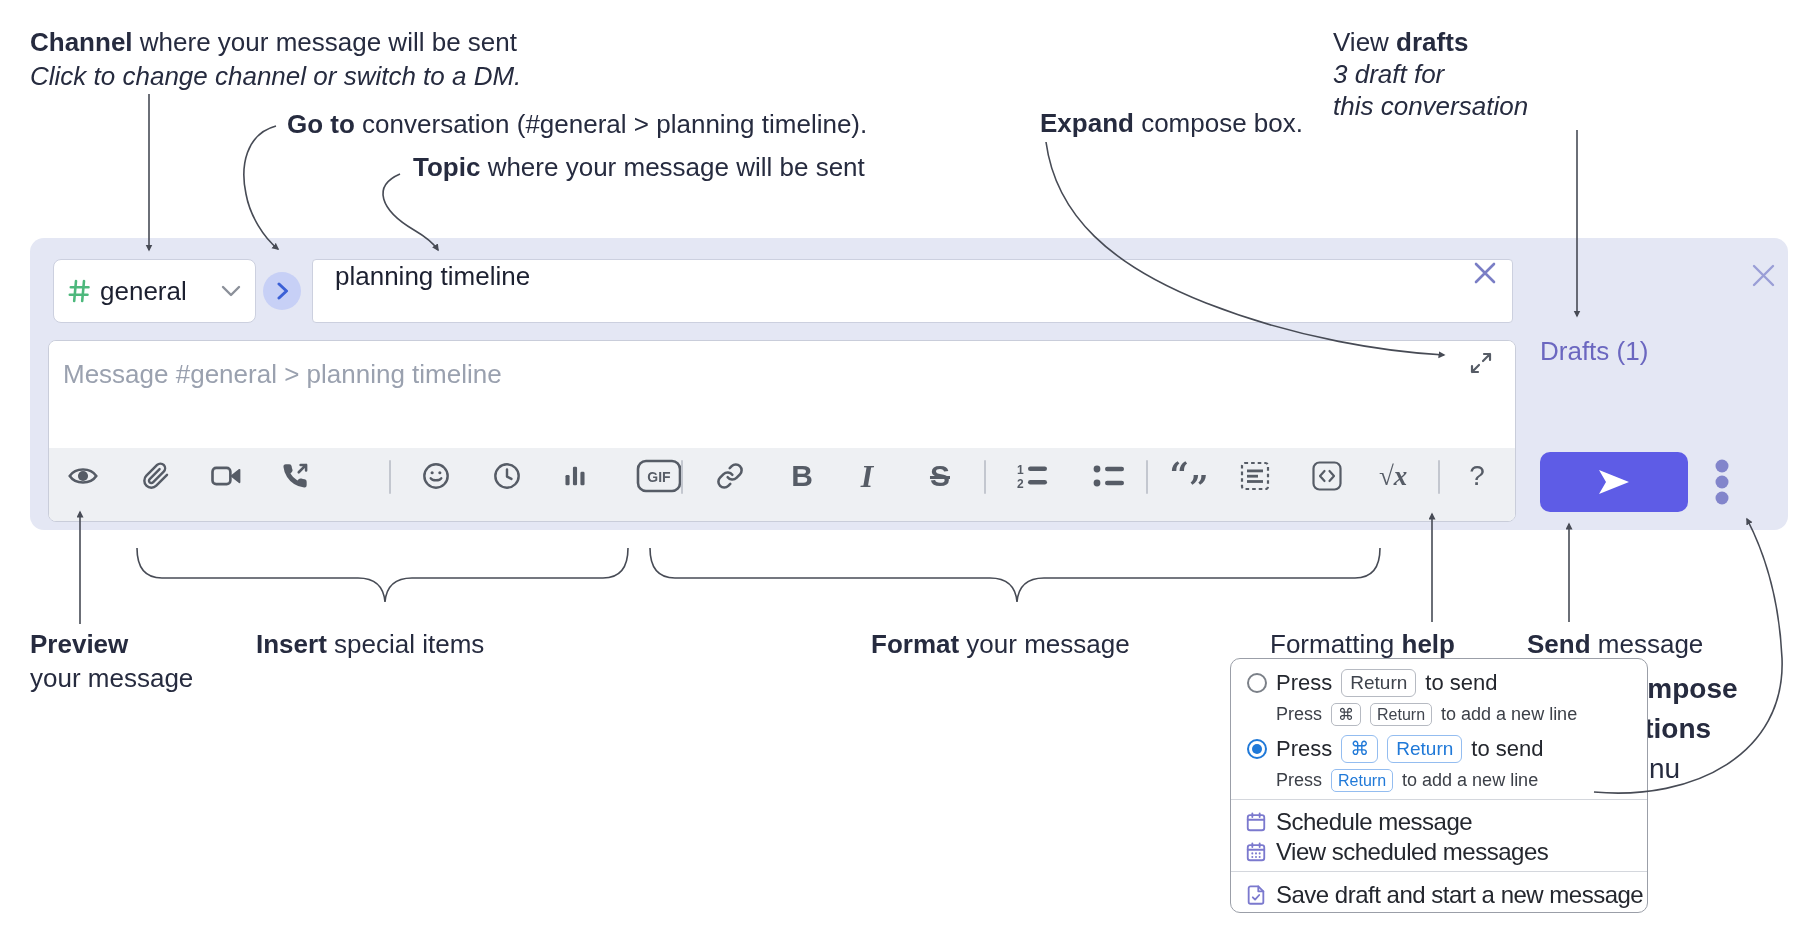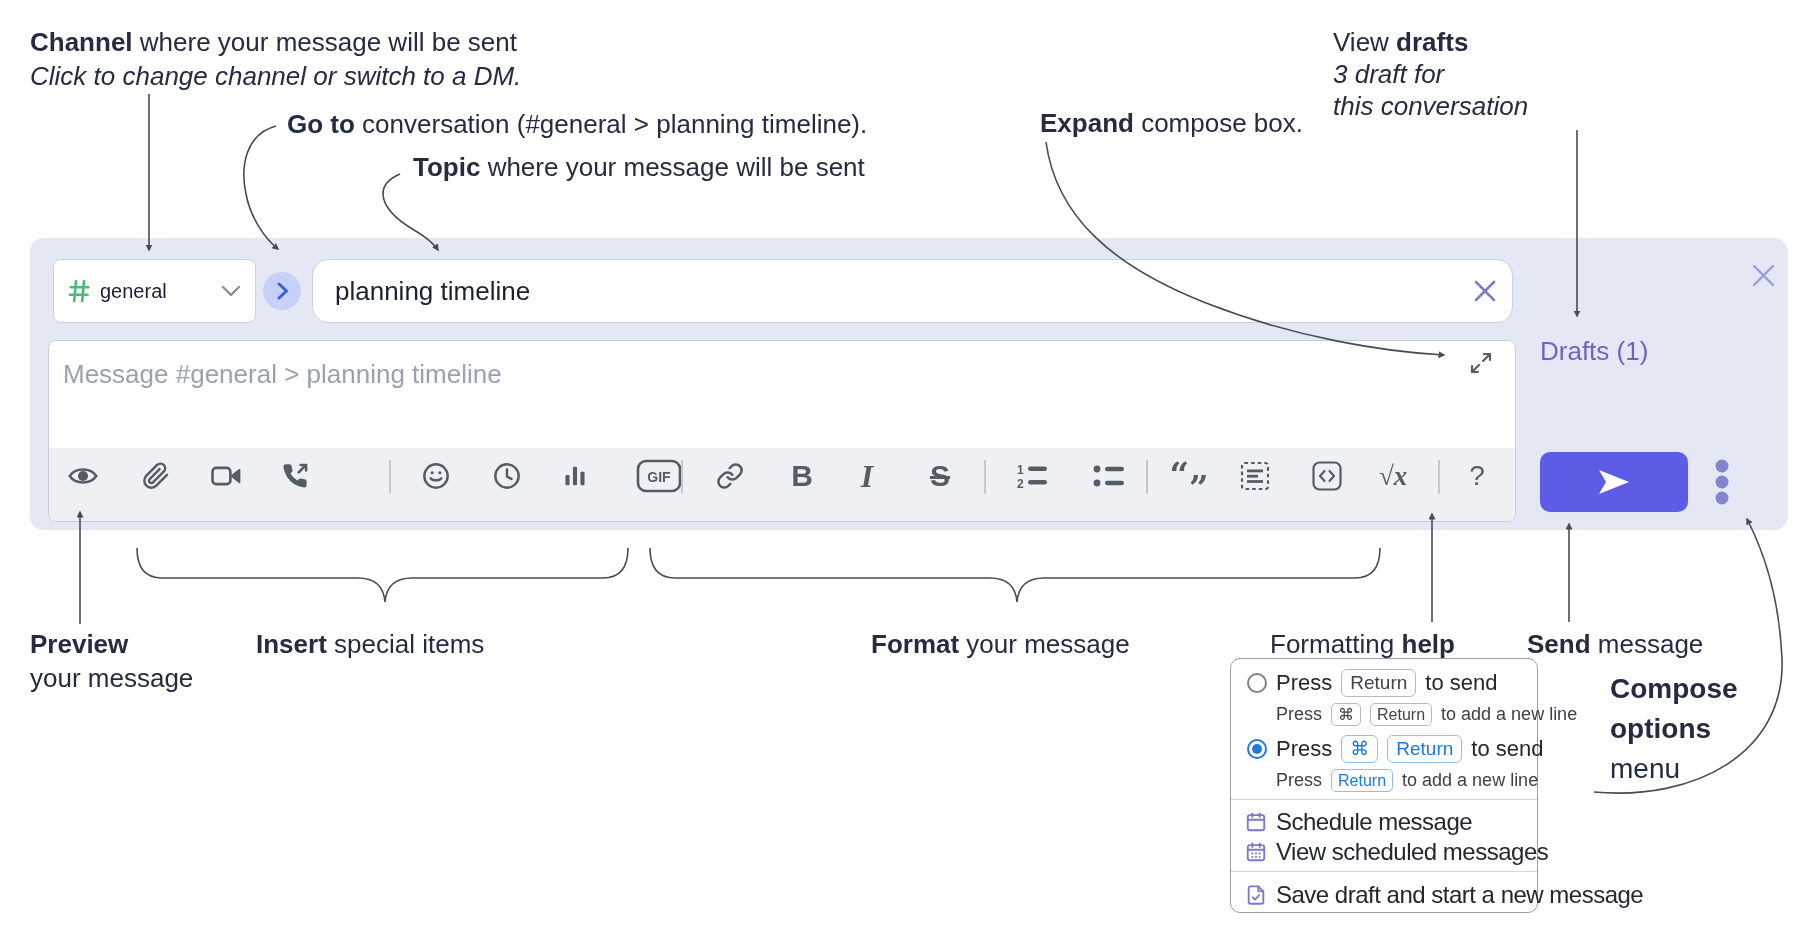--- a/index.html
+++ b/index.html
@@ -5,23 +5,23 @@
   html,body{margin:0;padding:0;background:#ffffff;width:1814px;height:944px;
     font-family:"Liberation Sans",sans-serif;color:#262b3f;overflow:hidden;position:relative;}
   .abs{position:absolute;}
   .ann{font-size:26px;line-height:32px;white-space:nowrap;}
   .ann b{font-weight:700;text-align:center;}
   .it{font-style:italic;}
   svg{display:block;}
   
   .compose{background:#e4e7f4;border-radius:14px;}
   .pill{background:#fff;border:1px solid #ccd0df;border-radius:8px;display:flex;align-items:center;gap:10px;padding:0 14px;box-sizing:border-box;}
-  .pill .lbl{font-size:20px;color:#1c2030;flex:1;}
+  .pill .lbl{font-size:26px;color:#1c2030;flex:1;}
   .gotocircle{background:#c7d0f6;border-radius:50%;display:flex;align-items:center;justify-content:center;}
-  .topicwrap{background:#fff;border:1px solid #ccd0df;border-radius:16px;display:flex;align-items:center;box-sizing:border-box;padding:0 14px 0 20px;gap:40px;}
+  .topicwrap{background:#fff;border:1px solid #ccd0df;border-radius:4px;display:flex;align-items:flex-start;box-sizing:border-box;padding:0 14px 0 20px;gap:40px;}
   .topicwrap input{flex:1;border:none;outline:none;font-family:"Liberation Sans",sans-serif;font-size:26px;color:#1c2030;background:transparent;}
   .editor{background:#fff;border:1px solid #c9cdda;border-radius:8px;overflow:hidden;box-sizing:border-box;}
   .editor textarea{width:100%;height:105px;border:none;outline:none;resize:none;box-sizing:border-box;
     padding:18px 60px 0 14px;font-family:"Liberation Sans",sans-serif;font-size:26px;color:#1c2030;background:#fff;}
   .editor textarea::placeholder{color:#9aa1af;opacity:1;}
   .toolbar{position:absolute;left:0;top:107px;width:100%;height:73px;background:#eef0f3;}
   .tbtn{position:absolute;top:8px;width:40px;height:40px;display:flex;align-items:center;justify-content:center;cursor:pointer;}
   .tdiv{position:absolute;top:12px;width:2px;height:34px;background:#c3c7cf;border-radius:1px;}
   .glyph{font-size:30px;font-weight:700;color:#565c66;line-height:1;}
   .sendbtn{background:#5e5ce6;border-radius:10px;display:flex;align-items:center;justify-content:center;cursor:pointer;}
@@ -270,21 +270,21 @@
 <div class="abs ann" style="left:1270px;top:628px"><span>Formatting </span><b>help</b></div>
 
 <div class="abs ann" style="left:1527px;top:628px"><b>Send</b><span> message</span></div>
 
 <div class="abs ann" style="left:1610px;top:669px;font-size:28px;line-height:40px">
   <b>Compose</b><br>
   <b>options</b><br>
   <span>menu</span>
 </div>
 
-<div class="abs popup" style="left:1230px;top:658px;width:308px;height:255px;z-index:2">
+<div class="abs popup" style="left:1230px;top:658px;width:418px;height:255px;z-index:2">
 
   <div class="prow" style="left:16px;top:10px">
     <span class="radio"></span>
     <span class="pmain">Press</span>
     <span class="kbd">Return</span>
     <span class="pmain">to send</span>
   </div>
   <div class="prow" style="left:45px;top:44px">
     <span class="psub">Press</span>
     <span class="kbd sm">⌘</span>

